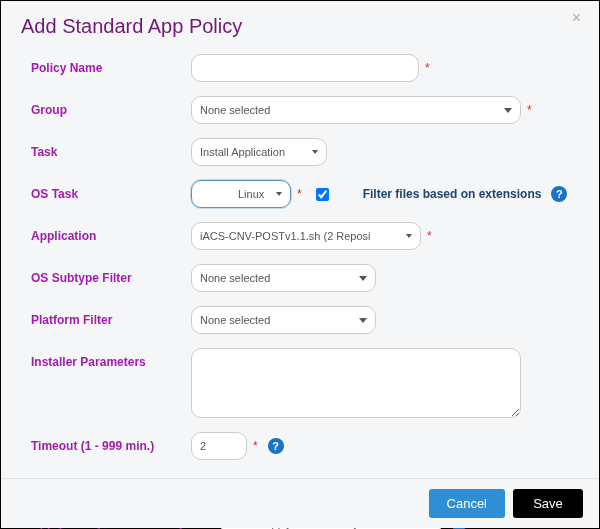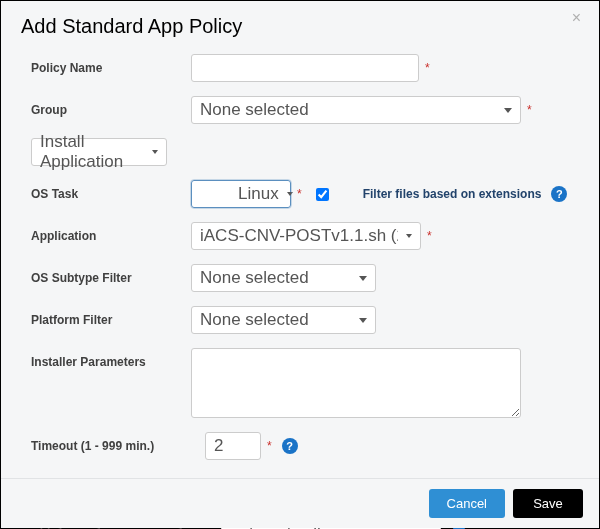--- a/index.html
+++ b/index.html
@@ -18,21 +18,21 @@
     position: relative;
     padding: 0;
   }
   .modal-header {
     padding: 14px 20px 6px 20px;
     position: relative;
   }
   .modal-title {
     font-size: 20px;
     font-weight: 400;
-    color: #000000;
+    color: #701a75;
     margin: 0;
   }
   .close-x {
     position: absolute;
     right: 12px;
     top: 6px;
     color: #b0b0b0;
     font-size: 16px;
     cursor: pointer;
     background: none;
@@ -42,38 +42,38 @@
   .modal-body {
     padding: 10px 20px 4px 30px;
   }
   .form-row {
     display: flex;
     align-items: flex-start;
     margin-bottom: 14px;
   }
   .form-label {
     width: 160px;
-    color: #404040;
+    color: #a21caf;
     font-weight: 700;
     font-size: 12px;
     padding-top: 7px;
     flex-shrink: 0;
   }
   .form-control-wrap {
     display: flex;
     align-items: center;
     flex: 1;
     flex-wrap: wrap;
   }
   .text-input, .select-like, .dropdown-btn, .textarea {
     border: 1px solid #ccc;
-    border-radius: 3px;
+    border-radius: 10px;
     background: #fff;
     color: #555;
-    font-size: 17px;
+    font-size: 11px;
     padding: 5px 8px;
     height: 28px;
   }
   .text-input.wide { width: 228px; }
   .dropdown-btn {
     display: flex;
     align-items: center;
     justify-content: space-between;
     cursor: pointer;
     min-width: 100px;
@@ -145,21 +145,21 @@
     border: none;
     border-radius: 3px;
     padding: 7px 18px;
     font-size: 13px;
     cursor: pointer;
     color: #fff;
     min-width: 70px;
   }
   .btn-cancel { background: #2f8fd4; }
   .btn-save { background: #000000; }
-  .row-gap-small { margin-bottom: 16px; gap: 14px; }
+  .row-gap-small { margin-bottom: 16px; }
   .checkbox-row { margin-left:160px; margin-bottom:14px; display:flex; align-items:center;}
 </style>
 </head>
 <body>
 
 <div class="modal">
 
   <div class="modal-header">
     <h2 class="modal-title">Add Standard App Policy</h2>
     <button class="close-x">×</button>
@@ -180,20 +180,21 @@
       <div class="form-control-wrap">
         <div class="dropdown-btn group-select">
           <span>None selected</span>
           <span class="caret"></span>
         </div>
         <span class="req">*</span>
       </div>
     </div>
 
     <div class="form-row">
+      <div class="form-label">Task</div>
       <div class="form-control-wrap">
         <div class="dropdown-btn task-select">
           <span>Install Application</span>
           <span class="caret small"></span>
         </div>
       </div>
     </div>
 
     <div class="form-row">
       <div class="form-label">OS Task</div>

